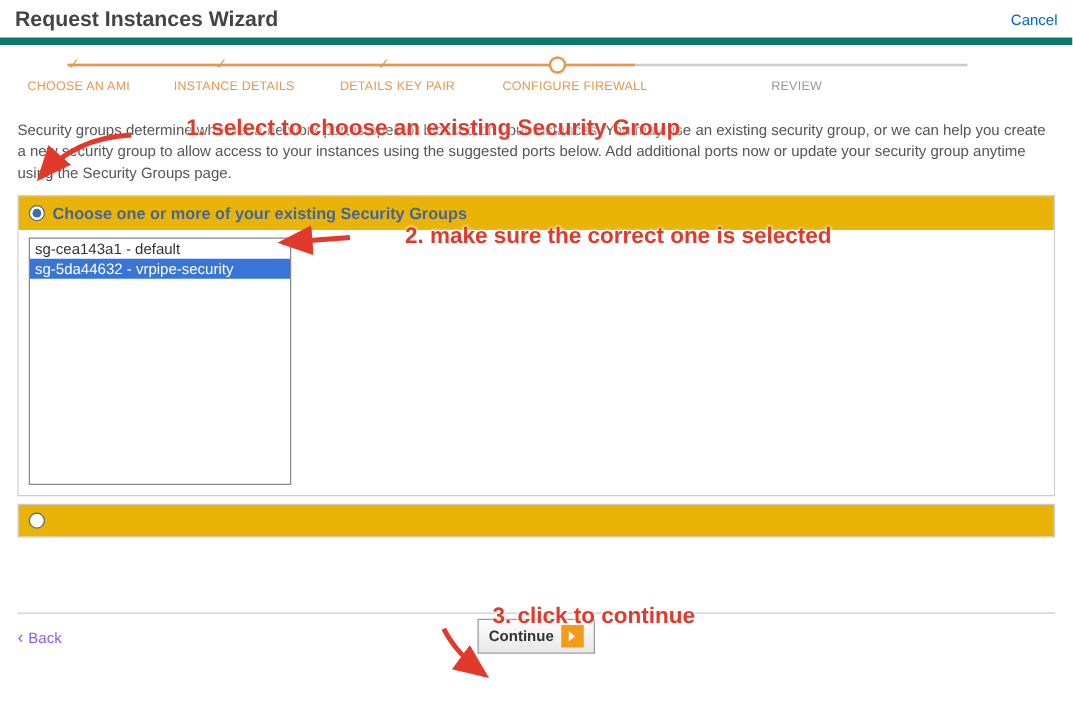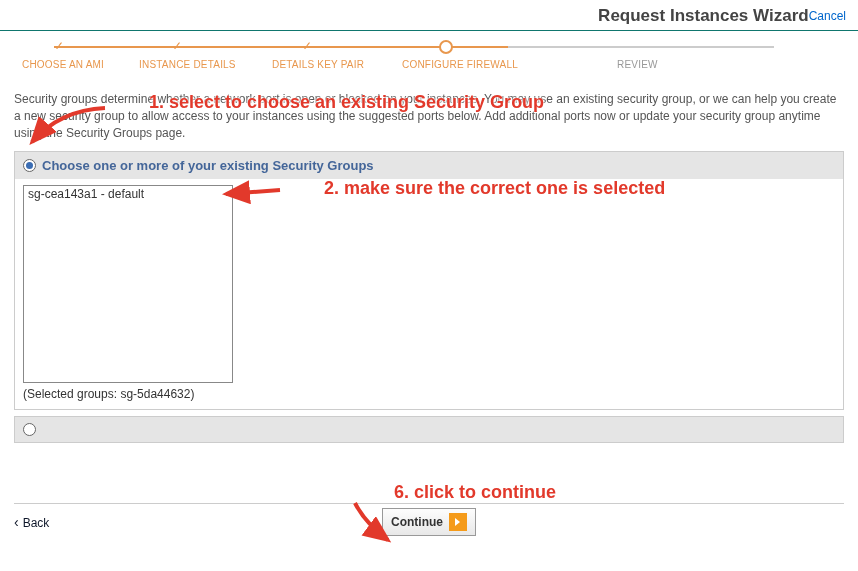--- a/index.html
+++ b/index.html
@@ -1,33 +1,33 @@
 <!DOCTYPE html>
 <html><head>
 <meta charset="utf-8">
 <style>
 * { box-sizing: border-box; margin: 0; padding: 0; }
 body { font-family: Arial, Helvetica, sans-serif; font-size: 12px; color: #333; width: 858px; height: 571px; background: #fff; position: relative; }
-.header { display: flex; justify-content: flex-end; align-items: center; padding: 6px 12px 4px 12px; border-bottom: 1px solid #0f766e; }
+.header { display: flex; justify-content: space-between; align-items: center; padding: 6px 12px 4px 12px; border-bottom: 6px solid #0f766e; }
 .header h1 { font-size: 17px; font-weight: bold; color: #444; }
 .cancel { color: #0066cc; font-size: 12px; cursor: pointer; }
 .desc { padding: 10px 14px 6px 14px; color: #555; line-height: 1.4; font-size: 12px; }
 .panel { margin: 4px 14px 6px 14px; border: 1px solid #ccc; }
-.panel-head { background: #e5e5e5; padding: 6px 8px; display: flex; align-items: center; gap: 6px; }
+.panel-head { background: #eab308; padding: 6px 8px; display: flex; align-items: center; gap: 6px; }
 .panel-head .title { color: #446699; font-weight: bold; font-size: 13px; }
 .radio { width: 13px; height: 13px; border-radius: 50%; border: 1px solid #666; display: inline-flex; align-items: center; justify-content: center; background: #fff; }
 .radio.selected::after { content: ""; width: 7px; height: 7px; border-radius: 50%; background: #3b6db3; display: block; }
 .panel-body { background: #fff; padding: 6px 8px 8px 8px; }
 .sg-list { border: 1px solid #888; width: 210px; height: 198px; overflow: auto; background: #fff; font-size: 12px; }
 .sg-list .item { padding: 1px 4px; cursor: pointer; }
 .sg-list .item.selected { background: #3875d7; color: #fff; }
 .selected-text { margin-top: 4px; font-size: 12px; color: #333; }
 .footer-line { border-top: 1px solid #ccc; margin: 60px 14px 0 14px; }
 .footer { display: flex; align-items: center; justify-content: space-between; padding: 10px 14px; }
-.back { color: #0f172a; font-size: 12px; cursor: pointer; }
+.back { color: #8b5cf6; font-size: 12px; cursor: pointer; }
 .back::before { content: "\2039"; margin-right: 4px; font-size: 14px; }
 .continue-wrap { position: absolute; left: 50%; transform: translateX(-50%); }
 .continue-btn { border: 1px solid #999; background: linear-gradient(#fdfdfd, #e8e8e8); padding: 4px 8px; font-size: 12px; font-weight: bold; color: #333; display: inline-flex; align-items: center; gap: 6px; cursor: pointer; }
 .continue-btn .arrow-box { width: 18px; height: 18px; background: #f59b1a; display: inline-flex; align-items: center; justify-content: center; color: #fff; }
 .continue-btn .arrow-box svg { width: 10px; height: 10px; }
 .annotation { position: absolute; color: #e2392b; font-weight: bold; font-size: 18px; text-shadow: 0 0 3px #fff, 0 0 3px #fff; pointer-events: none; white-space: nowrap; margin-left: 44px; }
 .arrow-svg { position: absolute; pointer-events: none; }
 .stepper { position: relative; height: 40px; margin: 6px 14px 4px 14px; }
 .stepper .line { position: absolute; top: 9px; left: 40px; right: 70px; height: 2px; background: #ccc; }
 .stepper .line .done { position: absolute; left: 0; top: 0; height: 2px; background: #e8974d; }
@@ -66,22 +66,22 @@
 <div class="desc">Security groups determine whether a network port is open or blocked on your instances. You may use an existing security group, or we can help you create a new security group to allow access to your instances using the suggested ports below. Add additional ports now or update your security group anytime using the Security Groups page.</div>
 
 <div class="panel">
   <div class="panel-head">
     <span class="radio selected"></span>
     <span class="title">Choose one or more of your existing Security Groups</span>
   </div>
   <div class="panel-body">
     <div class="sg-list">
       <div class="item">sg-cea143a1 - default</div>
+      <div class="item selected">sg-5da44632 - vrpipe-security</div>
     </div>
-    <div class="selected-text">(Selected groups: sg-5da44632)</div>
   </div>
 </div>
 
 <div class="panel">
   <div class="panel-head">
     <span class="radio"></span>
   </div>
 </div>
 
 <div class="footer-line"></div>
@@ -113,21 +113,21 @@
 <div class="annotation" style="left:280px; top:178px;">2. make sure the correct one is selected</div>
 <svg class="arrow-svg" style="left:218px; top:180px; width:65px; height:25px;">
   <defs>
       <marker id="ah2" markerWidth="8" markerHeight="8" refX="6" refY="3" orient="auto">
         <path d="M0,0 L7,3 L0,6 Z" fill="#e2392b"></path>
       </marker>
     </defs>
   <path d="M62,10 L8,14" stroke="#e2392b" stroke-width="4" fill="none" marker-end="url(#ah2)"></path>
 </svg>
 
-<div class="annotation" style="left:350px; top:482px;">6. click to continue</div>
+<div class="annotation" style="left:350px; top:482px;">3. click to continue</div>
 <svg class="arrow-svg" style="left:340px; top:498px; width:60px; height:50px;">
   <defs>
       <marker id="ah3" markerWidth="8" markerHeight="8" refX="6" refY="3" orient="auto">
         <path d="M0,0 L7,3 L0,6 Z" fill="#e2392b"></path>
       </marker>
     </defs>
   <path d="M15,5 Q25,25 48,42" stroke="#e2392b" stroke-width="4" fill="none" marker-end="url(#ah3)"></path>
 </svg>
 
 </body></html>

